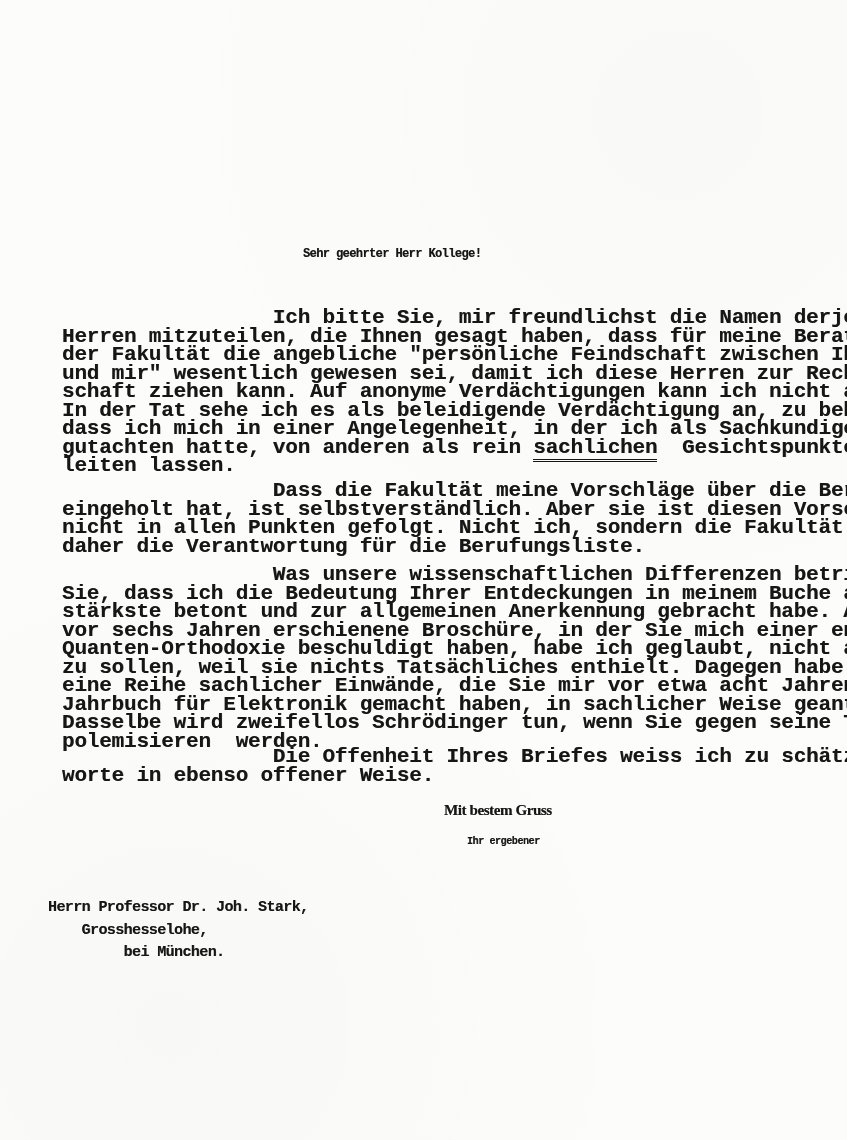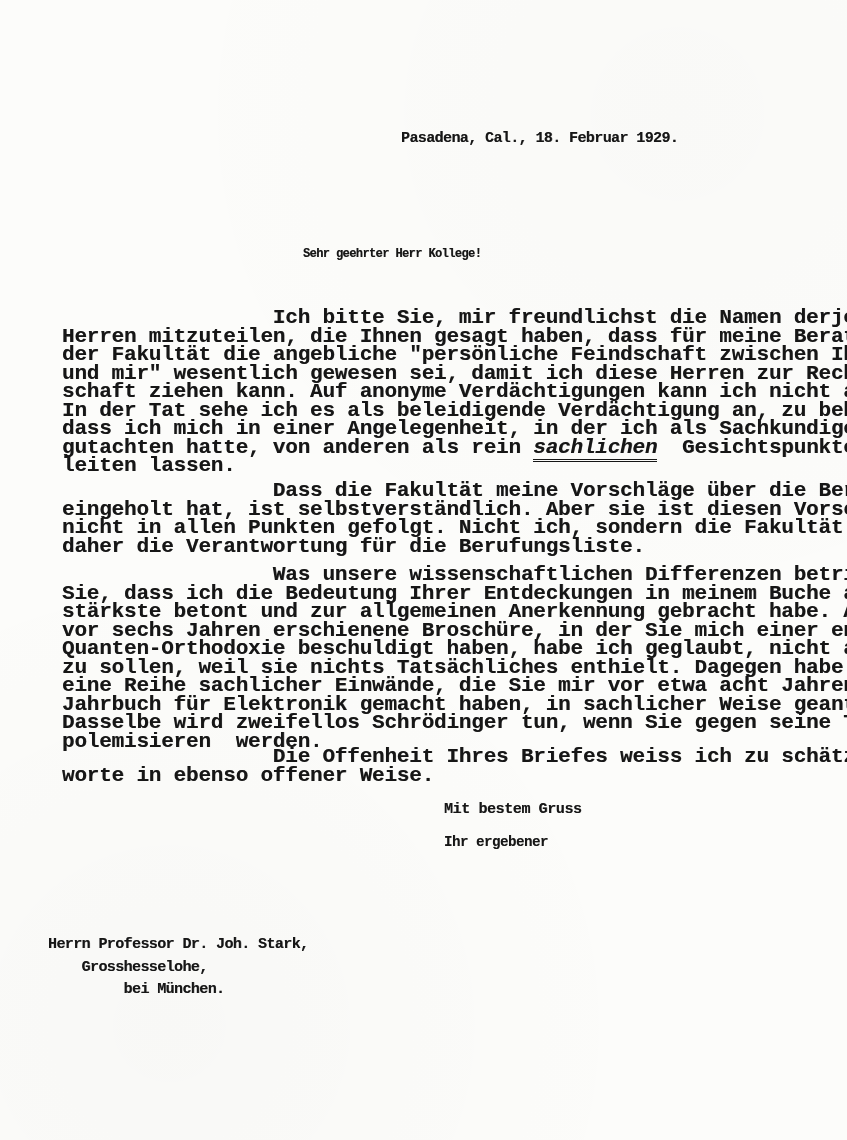--- a/index.html
+++ b/index.html
@@ -31,35 +31,33 @@
     font-size: 21px;
     line-height: 18.5px;
     letter-spacing: -0.2px;
   }
   .dateline  { left: 401px; top: 130px; font-size: 15px; letter-spacing: -0.6px; }
   .salutation{ left: 303px; top: 245px; font-size: 12px; letter-spacing: -0.6px; }
   .p1 { left: 62px; top: 309px; }
   .p2 { left: 62px; top: 482px; }
   .p3 { left: 62px; top: 566px; }
   .p4 { left: 62px; top: 748px; }
-  .greeting  { left: 444px; top: 801px; font-size: 15px; letter-spacing: -0.4px; }
-  .signature { left: 444px; top: 833px; font-size: 14px; letter-spacing: -0.4px; text-align: right; }
-  .recipient { left: 48px;  top: 934px; font-size: 15px; letter-spacing: -0.6px; line-height: 22.5px; }
+  .greeting  { left: 444px; top: 801px; font-size: 15px; letter-spacing: -0.4px; font-family: Liberation Serif, serif; }
+  .signature { left: 467px; top: 833px; font-size: 10px; letter-spacing: -0.4px; text-align: right; }
+  .recipient { left: 48px;  top: 897px; font-size: 15px; letter-spacing: -0.6px; line-height: 22.5px; }
   .u {
     border-bottom: 3px double #161616;
     padding-bottom: 0px;
-    font-style: italic;
   }
 </style>
 </head>
 <body>
 
 <div class="page">
 
-  <div class="txt dateline">Pasadena, Cal., 18. Februar 1929.</div>
 
   <div class="txt salutation">Sehr geehrter Herr Kollege!</div>
 
   <div class="txt p1"><span>                 Ich bitte Sie, mir freundlichst die Namen derjenigen beiden
 Herren mitzuteilen, die Ihnen gesagt haben, dass für meine Beratung
 der Fakultät die angebliche "persönliche Feindschaft zwischen Ihnen
 und mir" wesentlich gewesen sei, damit ich diese Herren zur Rechen-
 schaft ziehen kann. Auf anonyme Verdächtigungen kann ich nicht antworten.
 In der Tat sehe ich es als beleidigende Verdächtigung an, zu behaupten,
 dass ich mich in einer Angelegenheit, in der ich als Sachkundiger zu

